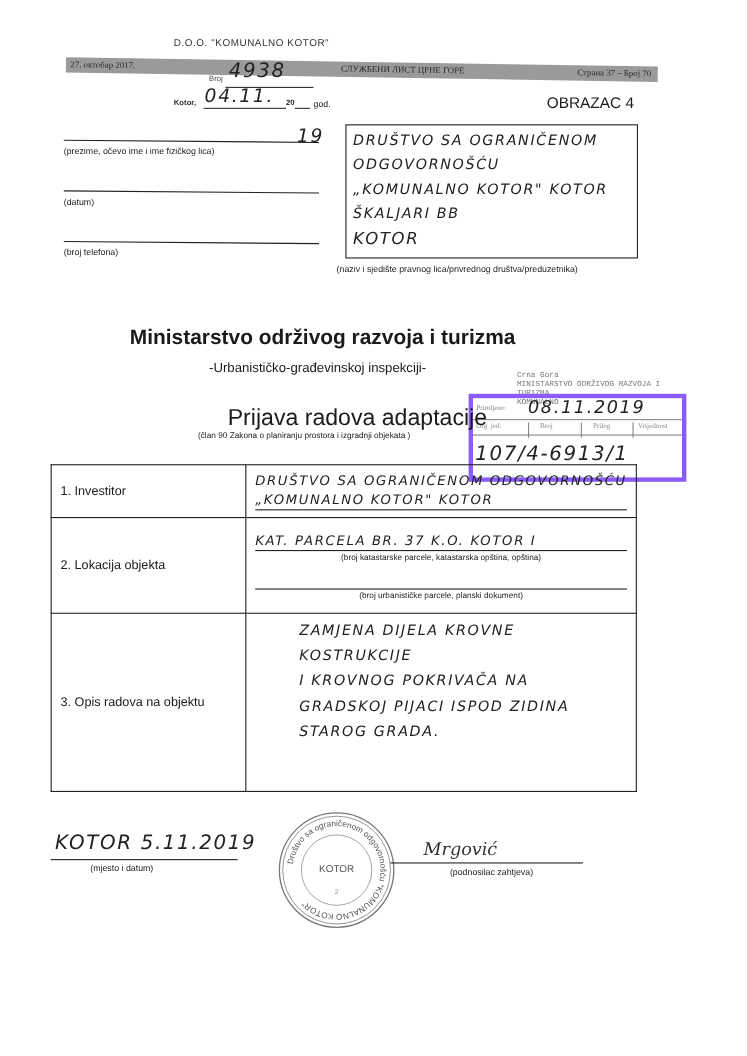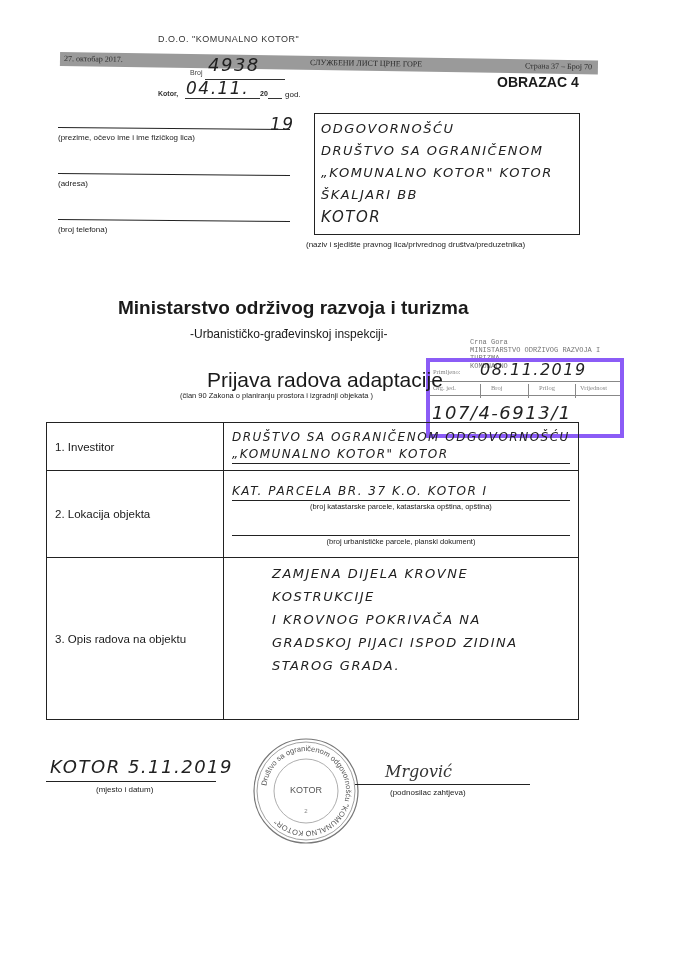--- a/index.html
+++ b/index.html
@@ -22,21 +22,21 @@
     .broj-label { left: 190px; top: 69px; font-size: 7px; color: #444; }
     .broj-value { left: 208px; top: 54px; font-size: 18px; }
     .broj-line { left: 205px; top: 79px; width: 80px; border-top: 1px solid #333; }
     .kotor-label { left: 158px; top: 90px; font-size: 7px; font-weight: bold; color: #333; }
     .kotor-date { left: 186px; top: 78px; font-size: 17px; }
     .kotor-line { left: 185px; top: 98px; width: 75px; border-top: 1px solid #333; }
     .twenty { left: 260px; top: 90px; font-size: 7px; font-weight: bold; }
     .year { left: 270px; top: 76px; font-size: 17px; margin-top: 38px; }
     .year-line { left: 268px; top: 98px; width: 14px; border-top: 1px solid #333; }
     .god { left: 285px; top: 90px; font-size: 8px; font-weight: normal; }
-    .obrazac { left: 497px; top: 74px; font-size: 14px; font-weight: bold; text-align: center; }
+    .obrazac { left: 497px; top: 85px; font-size: 14px; font-weight: normal; text-align: center; }
 
     .line { border-top: 1.5px solid #222; }
     .caption { font-size: 8px; color: #222; }
 
     .entity-box { left: 314px; top: 113px; width: 266px; height: 122px; border: 1.5px solid #222; padding: 4px 6px; box-sizing: border-box; }
     .entity-box div { font-size: 13px; line-height: 22px; }
 
     .ministry { left: 118px; top: 297px; font-size: 19px; font-weight: bold; }
     .inspection { left: 190px; top: 327px; font-size: 12px; }
     .prijava { left: 207px; top: 368px; font-size: 21px; font-weight: normal; }
@@ -56,24 +56,24 @@
     .row-inv td { height: 43px; }
     .row-lok td { height: 82px; }
     .row-opis td { height: 155px; }
     .hand-line { font-size: 12px; line-height: 17px; }
     .opis-line { font-size: 13px; line-height: 23px; margin-left: 40px; }
     .ul { border-bottom: 1.5px solid #222; }
     .subcap { font-size: 7.5px; text-align: center; margin-top: 1px; }
 
     .place-date { left: 50px; top: 756px; font-size: 18px; }
     .place-line { left: 46px; top: 781px; width: 170px; }
-    .place-cap { left: 96px; top: 785px; }
+    .place-cap { left: 82px; top: 785px; }
     .sig { left: 385px; top: 762px; font-size: 16px; font-family: "DejaVu Serif", serif; font-style: italic; color: #333; }
     .sig-line { left: 355px; top: 784px; width: 175px; }
-    .sig-cap { left: 390px; top: 788px; }
+    .sig-cap { left: 409px; top: 788px; }
 
     .seal { left: 252px; top: 735px; width: 108px; height: 112px; }
   </style>
 </head>
 <body>
 
 <div class="abs stamp-company">D.O.O. "KOMUNALNO KOTOR"</div>
 <div class="abs gazette">
   <span style="left:4px">27. октобар 2017.</span>
   <span style="left:250px">СЛУЖБЕНИ ЛИСТ ЦРНЕ ГОРЕ</span>
@@ -89,27 +89,27 @@
 <div class="abs twenty">20</div>
 <div class="abs year hand">19</div>
 <div class="abs year-line"></div>
 <div class="abs god">god.</div>
 
 <div class="abs obrazac">OBRAZAC 4</div>
 
 <div class="abs line" style="left:58px;top:128px;width:232px;transform:rotate(0.5deg)"></div>
 <div class="abs caption" style="left:58px;top:133px">(prezime, očevo ime i ime fizičkog lica)</div>
 <div class="abs line" style="left:58px;top:174px;width:232px;transform:rotate(0.5deg)"></div>
-<div class="abs caption" style="left:58px;top:179px">(adresa)</div>
+<div class="abs caption" style="left:58px;top:179px">(datum)</div>
 <div class="abs line" style="left:58px;top:220px;width:232px;transform:rotate(0.5deg)"></div>
 <div class="abs caption" style="left:58px;top:225px">(broj telefona)</div>
 
 <div class="abs entity-box">
+  <div class="hand">DRUŠTVO SA OGRANIČENOM</div>
   <div class="hand">ODGOVORNOŠĆU</div>
-  <div class="hand">DRUŠTVO SA OGRANIČENOM</div>
   <div class="hand">„KOMUNALNO KOTOR" KOTOR</div>
   <div class="hand">ŠKALJARI BB</div>
   <div class="hand" style="font-size:15px">KOTOR</div>
 </div>
 <div class="abs caption" style="left:306px;top:240px">(naziv i sjedište pravnog lica/privrednog društva/preduzetnika)</div>
 
 <div class="abs ministry">Ministarstvo održivog razvoja i turizma</div>
 <div class="abs inspection">-Urbanističko-građevinskoj inspekciji-</div>
 
 <div class="abs reg-header">

